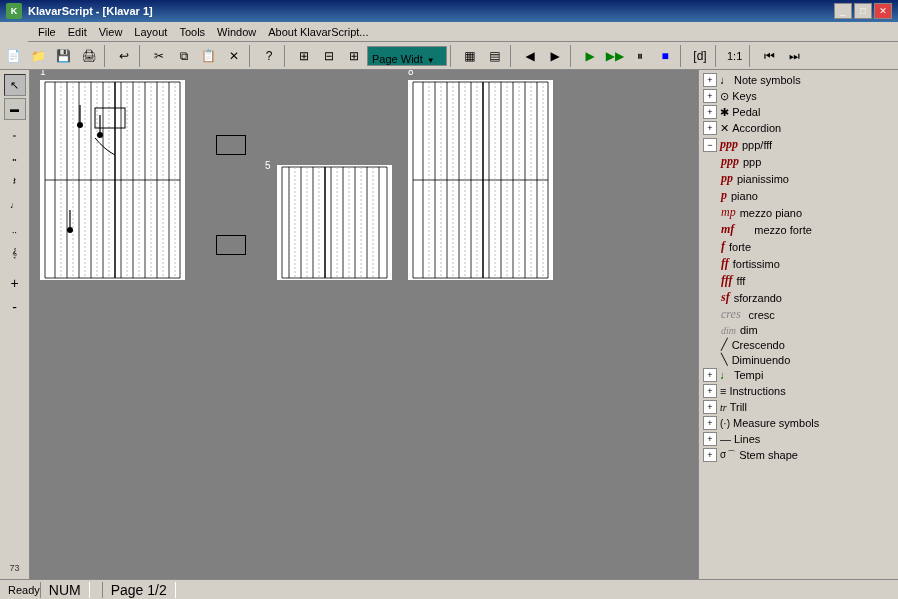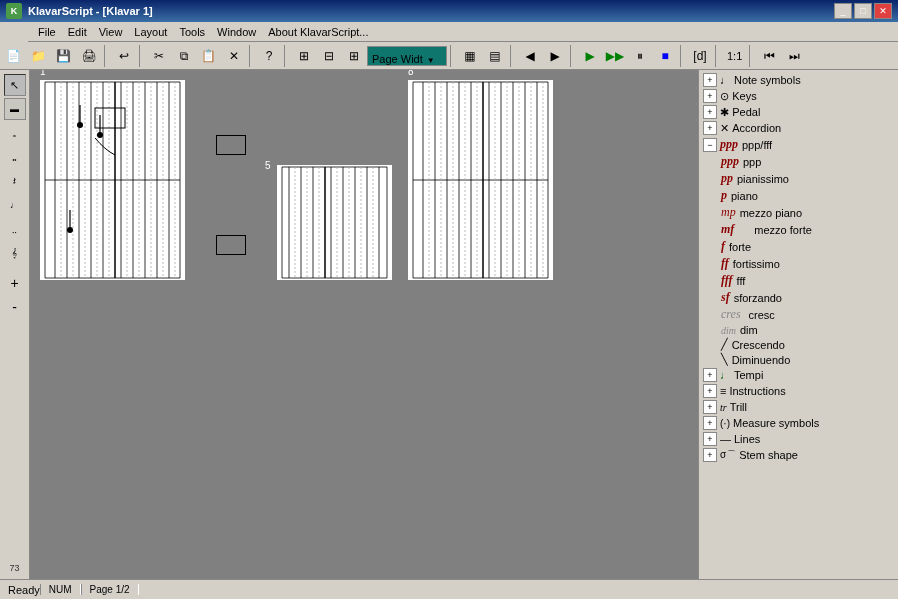--- a/index.html
+++ b/index.html
@@ -176,21 +176,21 @@
     .status-bar {
       height: 20px;
       background: #d4d0c8;
       border-top: 1px solid #888;
       display: flex;
       align-items: center;
       padding: 0 8px;
       justify-content: flex-start;
     }
     .status-left { font-size: 11px; }
-    .status-right { display: flex; gap: 0; font-size: 10px; }
+    .status-right { display: flex; gap: 12px; font-size: 14px; }
     .status-segment {
       padding: 0 8px;
       border-left: 1px solid #888;
       border-right: 1px solid white;
     }
 
     
     .score-svg { display: block; }
   </style>
 </head>

